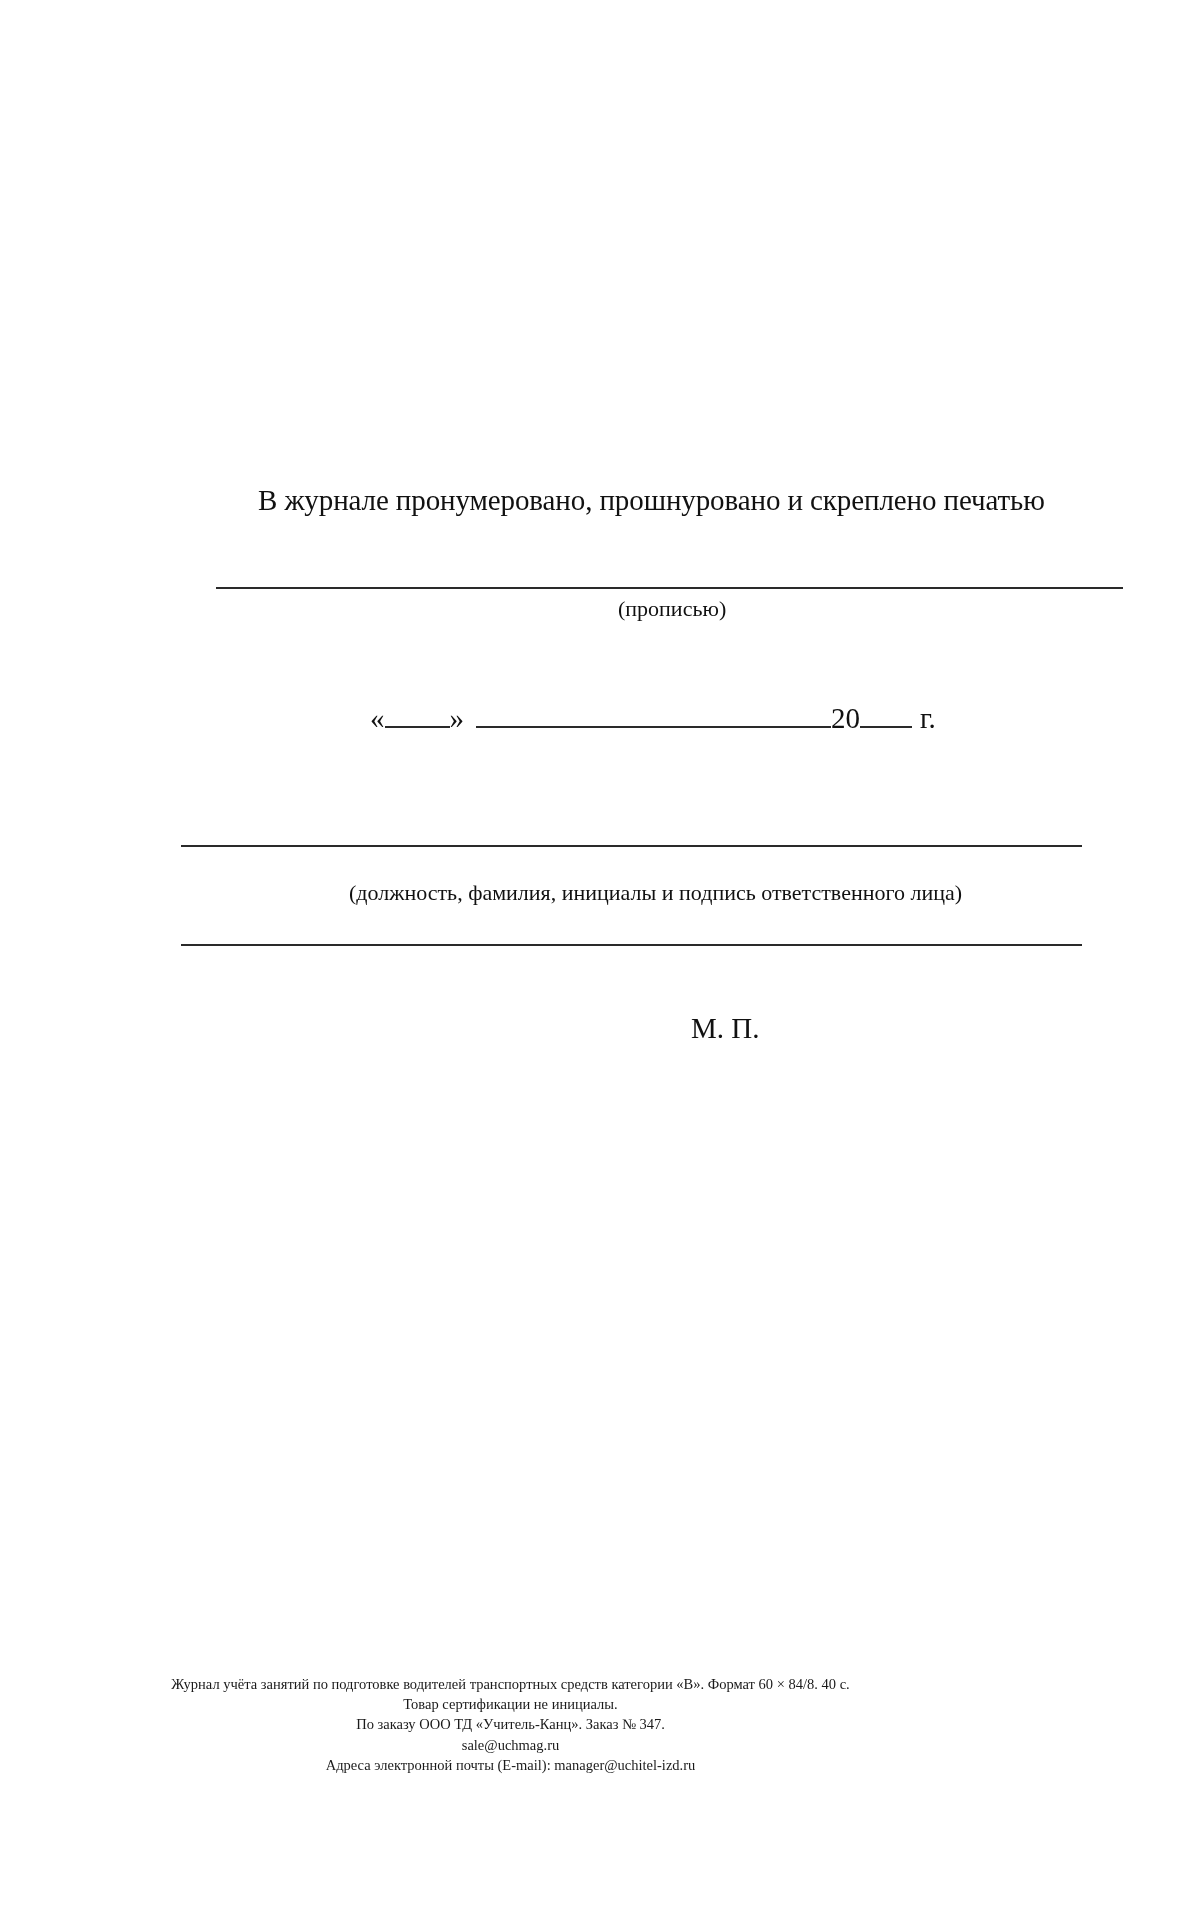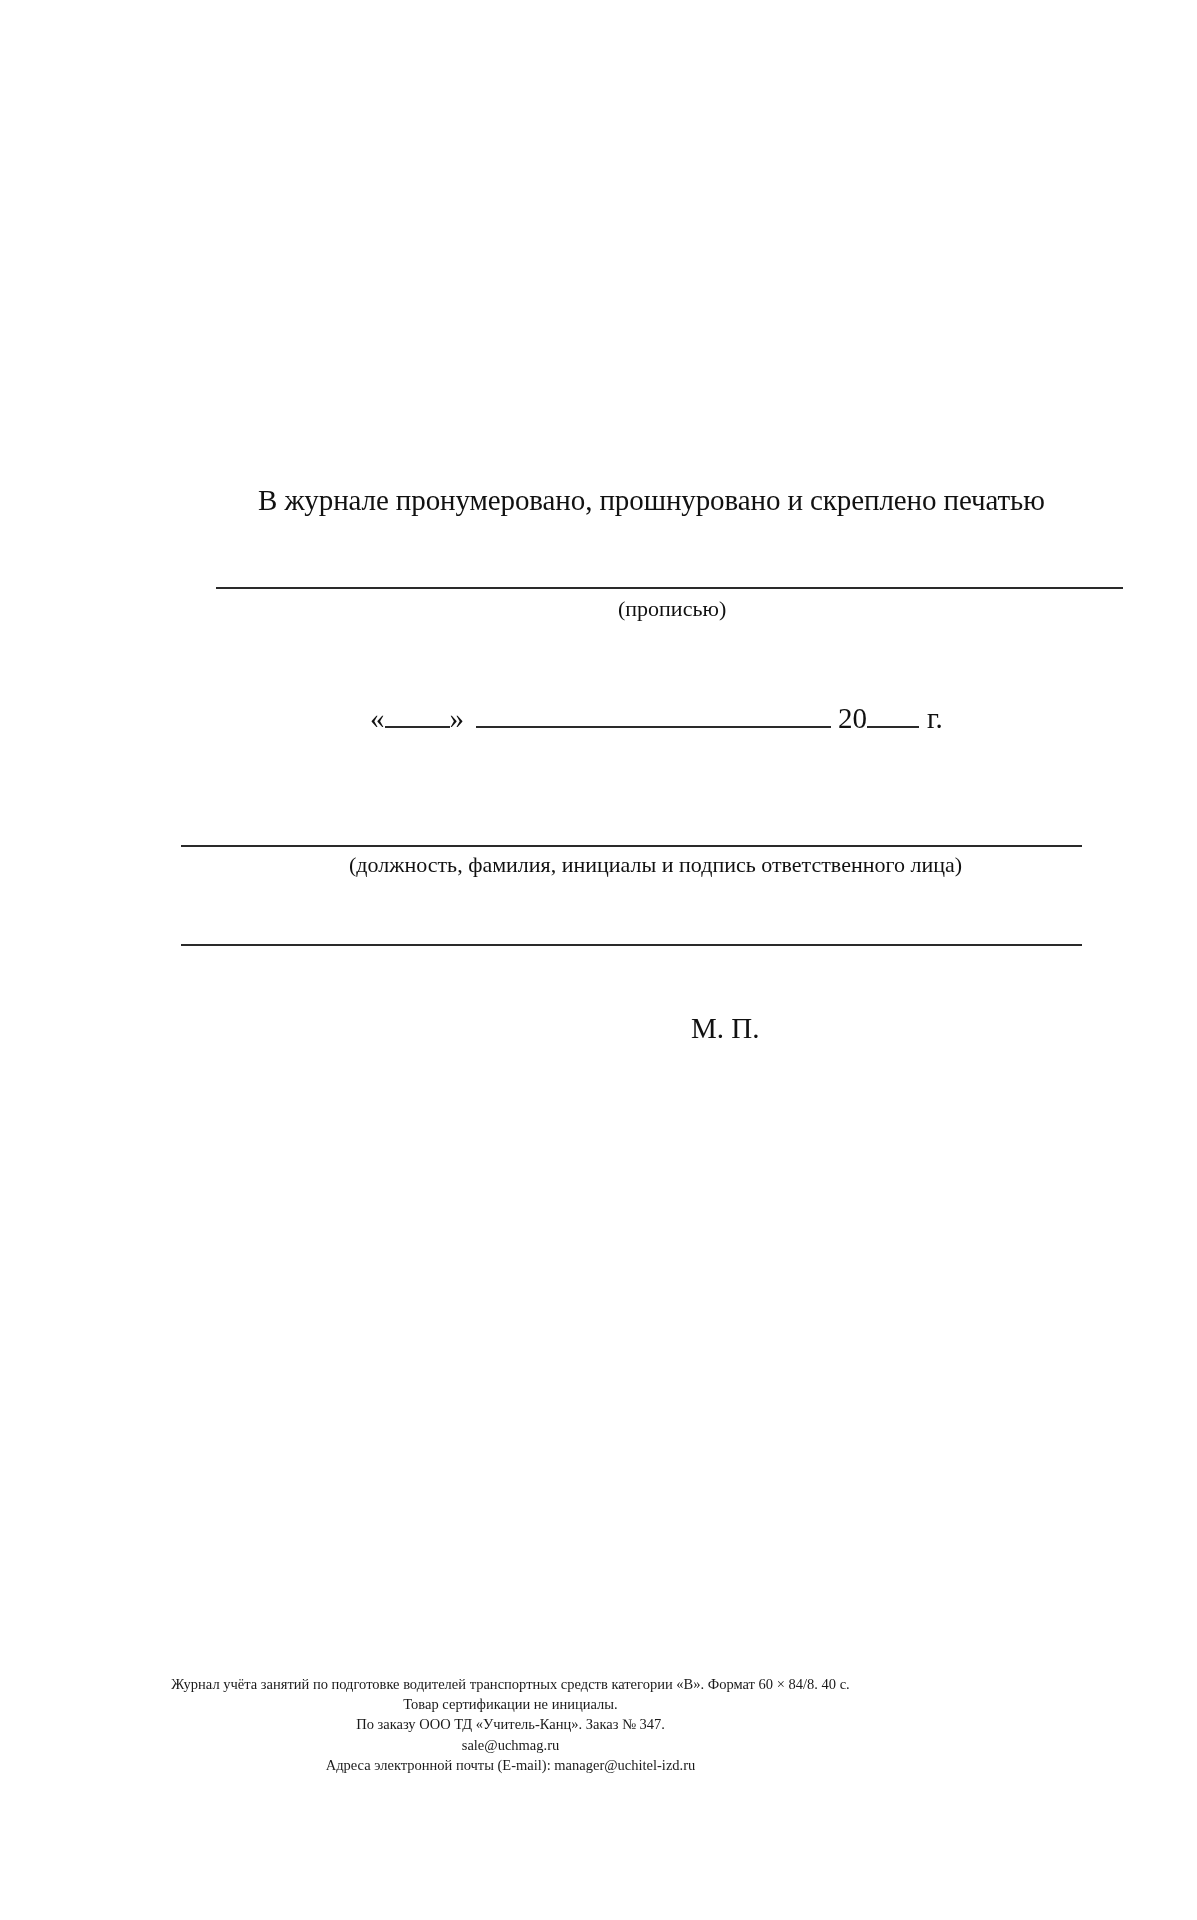--- a/index.html
+++ b/index.html
@@ -75,27 +75,27 @@
   <div class="abs heading">В журнале пронумеровано, прошнуровано и скреплено печатью</div>
 
   <div class="rule" style="left:216px; top:587px; width:907px;"></div>
   <div class="abs caption" style="left:618px; top:596px;">(прописью)</div>
 
   <div class="abs date-line">
     <span>«</span>
     <span class="blank" style="width:65px;"></span>
     <span>»</span>
     <span class="blank" style="width:355px; margin-left:12px;"></span>
-    <span style="margin-left:7px;">20</span>
+    <span style="margin-left:0;">20</span>
     <span class="blank" style="width:52px;"></span>
     <span style="margin-left:8px;">г.</span>
   </div>
 
   <div class="rule" style="left:181px; top:845px; width:901px;"></div>
-  <div class="abs caption" style="left:349px; top:852px;">(должность, фамилия, инициалы и подпись ответственного лица)</div>
+  <div class="abs caption" style="left:349px; top:880px;">(должность, фамилия, инициалы и подпись ответственного лица)</div>
 
   <div class="rule" style="left:181px; top:944px; width:901px;"></div>
 
   <div class="abs stamp">М. П.</div>
 
   <div class="abs imprint">
     <div>Журнал учёта занятий по подготовке водителей транспортных средств категории «В». Формат 60 × 84/8. 40 с.</div>
     <div>Товар сертификации не инициалы.</div>
     <div>По заказу ООО ТД «Учитель-Канц». Заказ № 347.</div>
     <div>sale@uchmag.ru</div>

